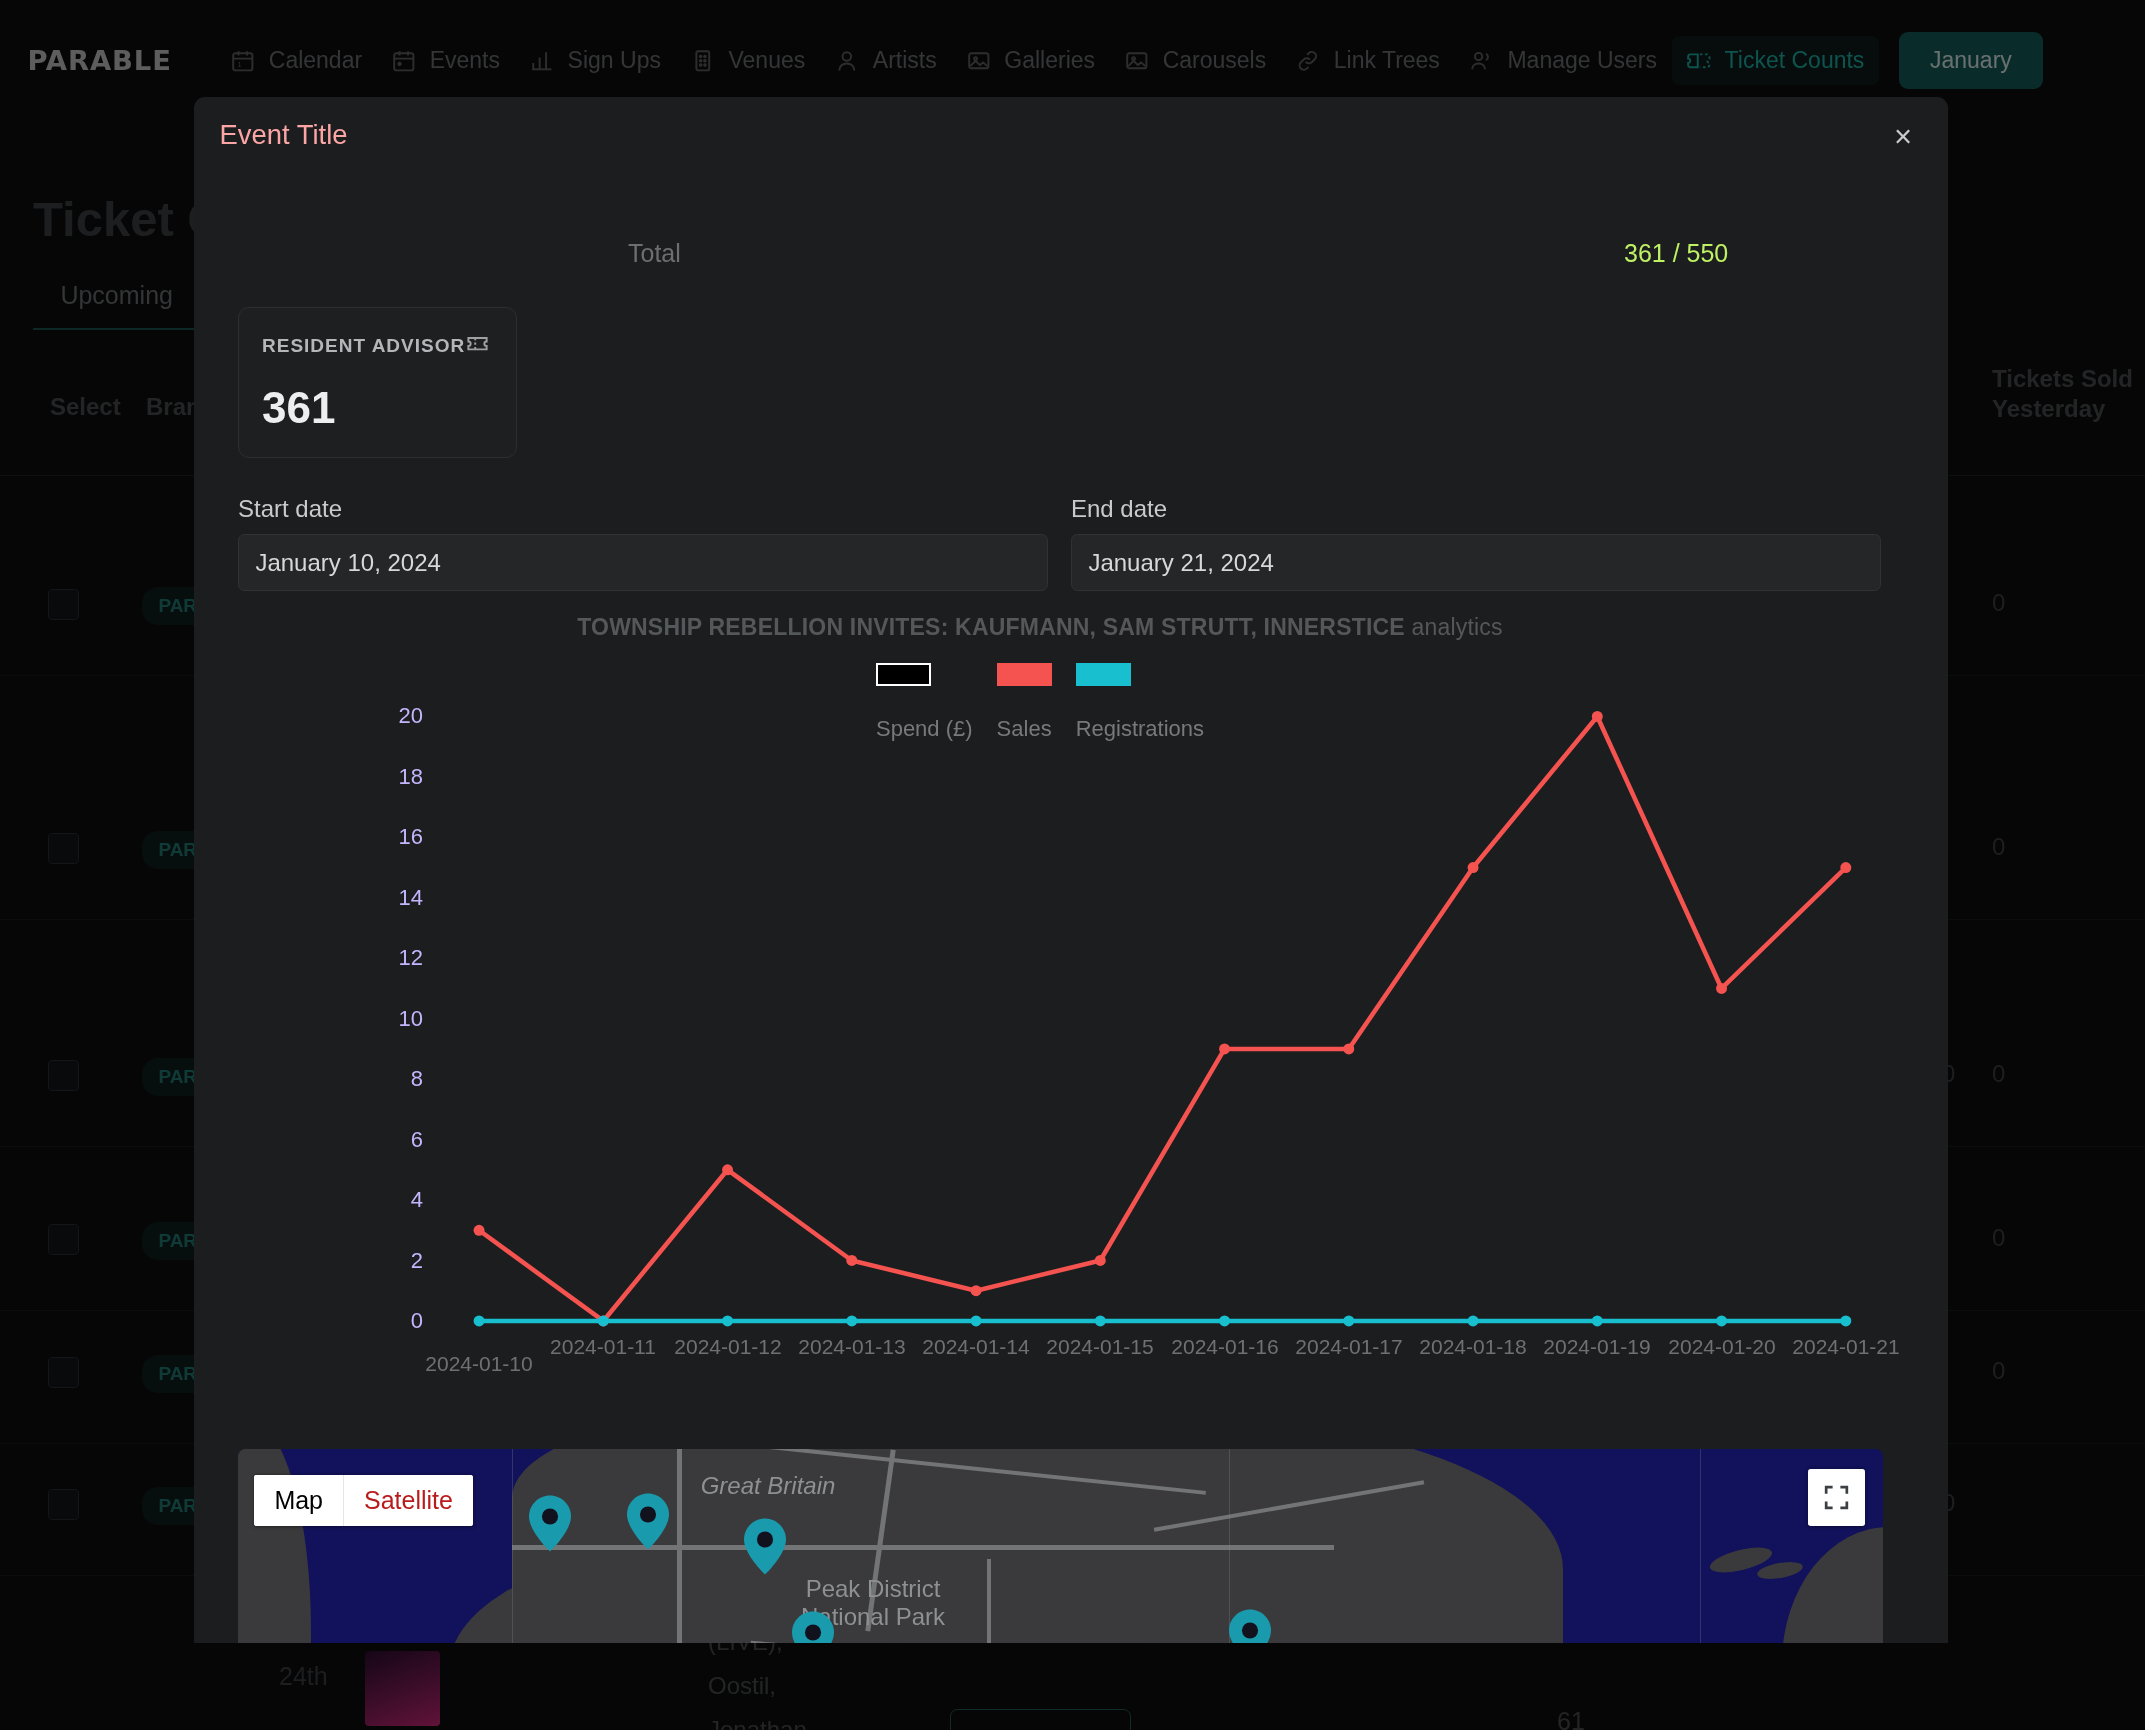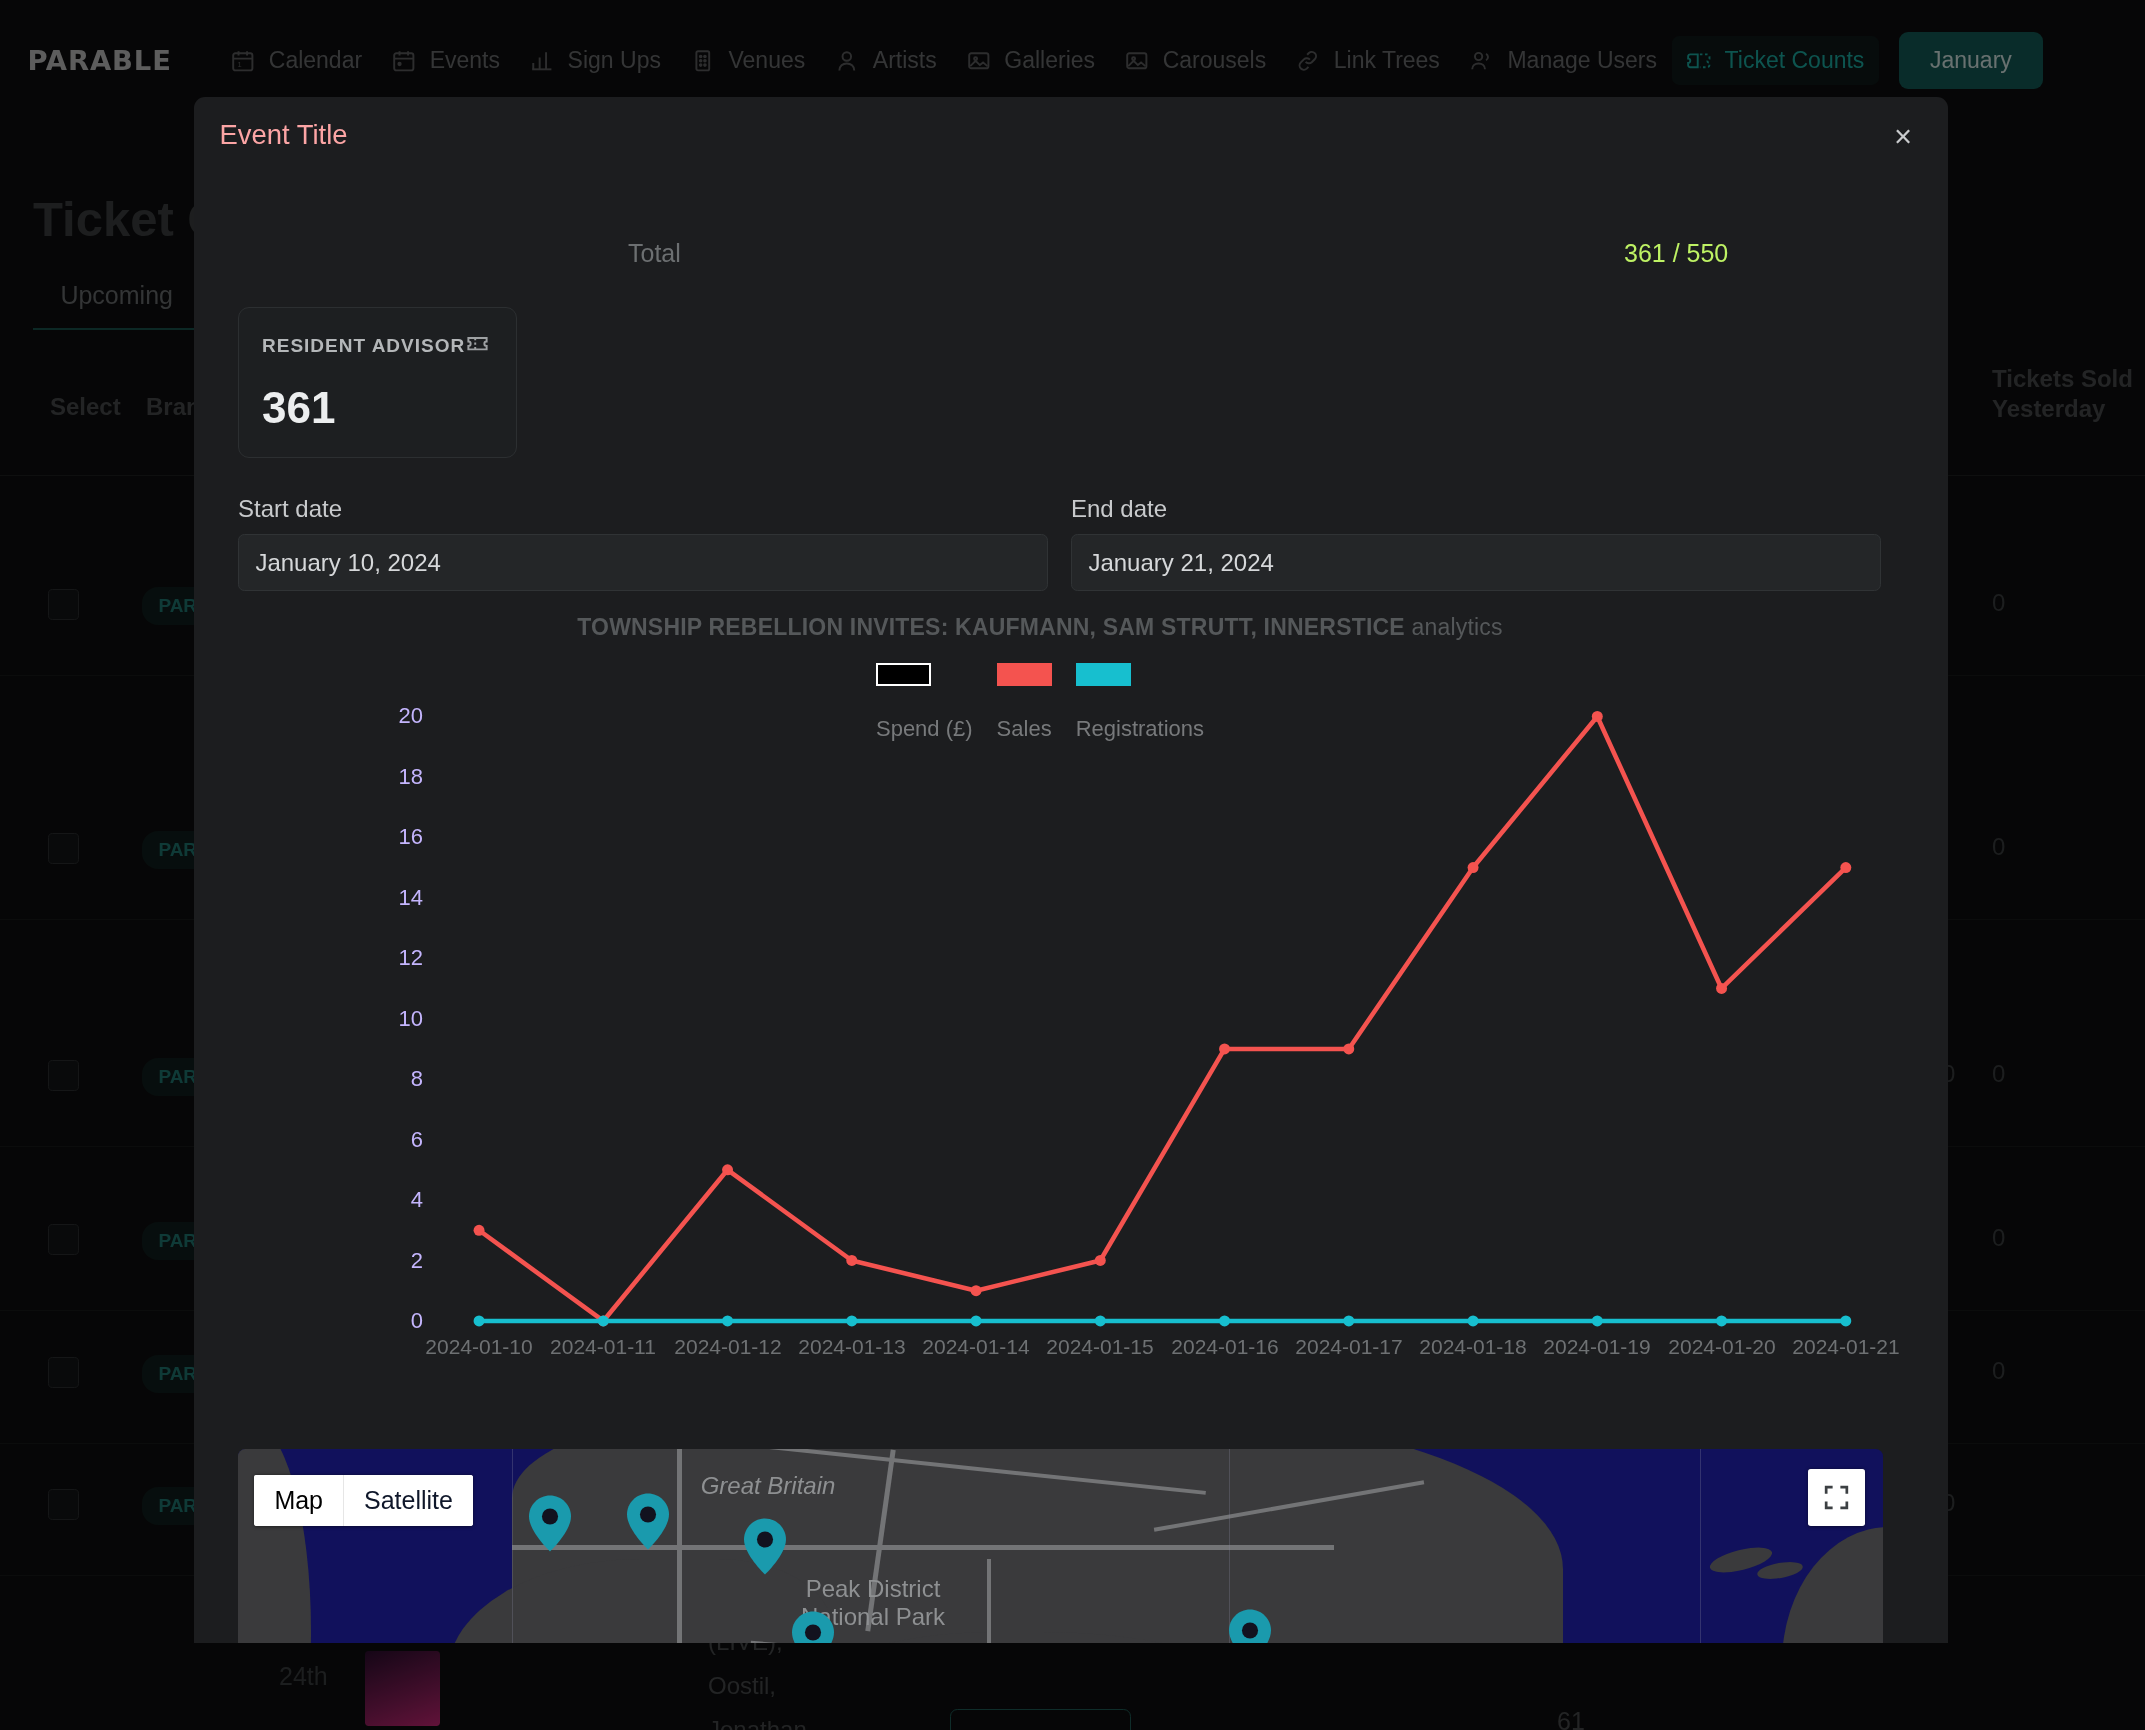--- a/index.html
+++ b/index.html
@@ -165,21 +165,21 @@
   .maptoggle {
     position: absolute; left: 16.4px; top: 25.6px; height: 51px;
     display: flex; background: #ffffff; border-radius: 2.7px; overflow: hidden;
     box-shadow: 0 0.9px 3.7px rgba(0,0,0,.45);
   }
   .maptoggle .mt {
     display: flex; align-items: center; padding: 0 20px;
     font-size: 25px; color: #000; border: none; background: #fff;
     font-family: "Liberation Sans", sans-serif;
   }
-  .maptoggle .mt.sat { color: #0f172a; border-left: 0.9px solid #e6e6e6; }
+  .maptoggle .mt.sat { color: #b91c1c; border-left: 0.9px solid #e6e6e6; }
   .mapfull {
     position: absolute; right: 18.3px; top: 20px; width: 57px; height: 57px;
     background: #fff; border-radius: 2.7px; display: flex;
     align-items: center; justify-content: center; border: none;
     box-shadow: 0 0.9px 3.7px rgba(0,0,0,.45);
   }
   .pin { position: absolute; width: 42px; height: 57px; }
   .maplabel { position: absolute; color: #8e9092; font-size: 24px; text-align: center; line-height: 1.15; white-space: pre; }
   .maplabel.gb { font-style: italic; }
 </style>
@@ -453,21 +453,21 @@
               <circle cx="856" cy="680" r="6" fill="#17bfcf"></circle>
               <circle cx="992" cy="680" r="6" fill="#17bfcf"></circle>
               <circle cx="1128" cy="680" r="6" fill="#17bfcf"></circle>
               <circle cx="1264" cy="680" r="6" fill="#17bfcf"></circle>
               <circle cx="1400" cy="680" r="6" fill="#17bfcf"></circle>
               <circle cx="1536" cy="680" r="6" fill="#17bfcf"></circle>
               <circle cx="1672" cy="680" r="6" fill="#17bfcf"></circle>
               <circle cx="1808" cy="680" r="6" fill="#17bfcf"></circle>
             </svg>
           <div id="xticks">
-              <div class="xlab" style="left: 285px;">2024-01-10</div>
+              <div class="xlab" style="left: 285px; margin-top: 17px;">2024-01-10</div>
               <div class="xlab" style="left: 409px;">2024-01-11</div>
               <div class="xlab" style="left: 534px;">2024-01-12</div>
               <div class="xlab" style="left: 658px;">2024-01-13</div>
               <div class="xlab" style="left: 782px;">2024-01-14</div>
               <div class="xlab" style="left: 906px;">2024-01-15</div>
               <div class="xlab" style="left: 1031px;">2024-01-16</div>
               <div class="xlab" style="left: 1155px;">2024-01-17</div>
               <div class="xlab" style="left: 1279px;">2024-01-18</div>
               <div class="xlab" style="left: 1403px;">2024-01-19</div>
               <div class="xlab" style="left: 1528px;">2024-01-20</div>

